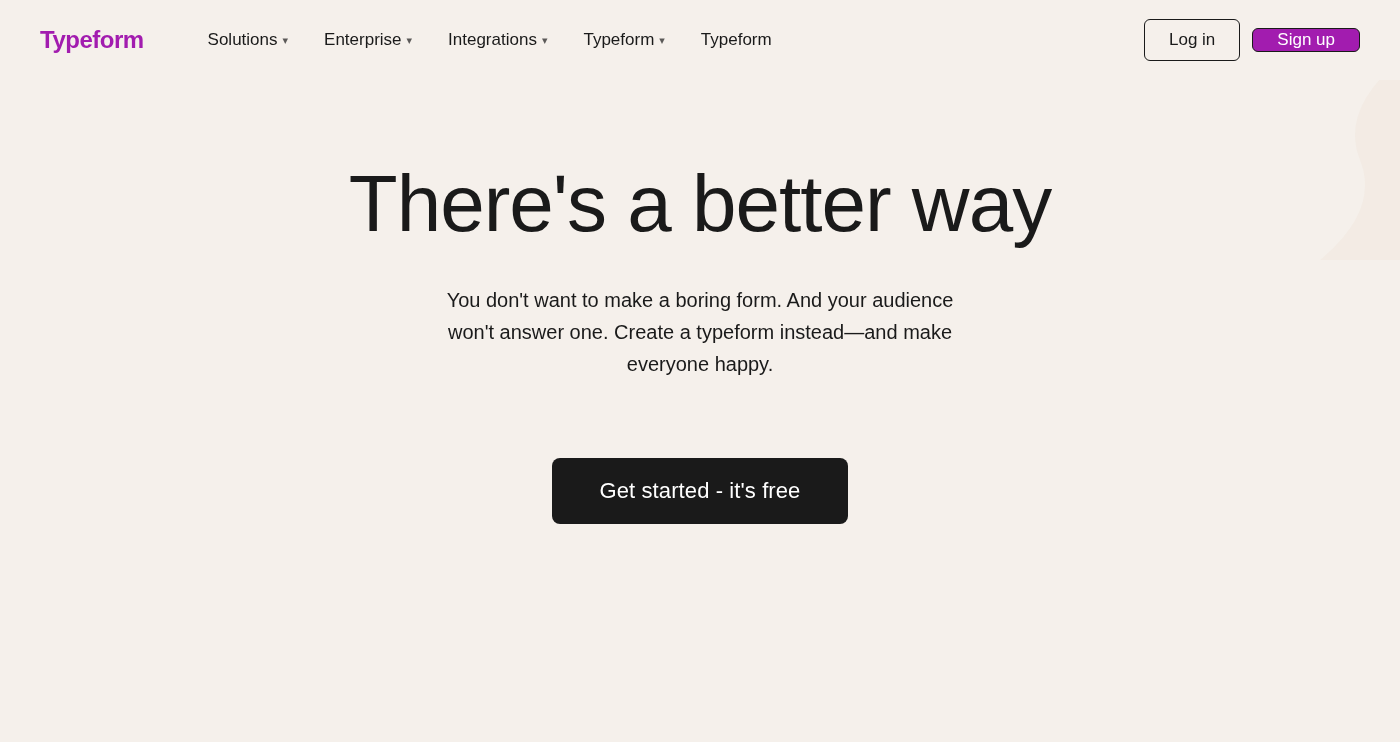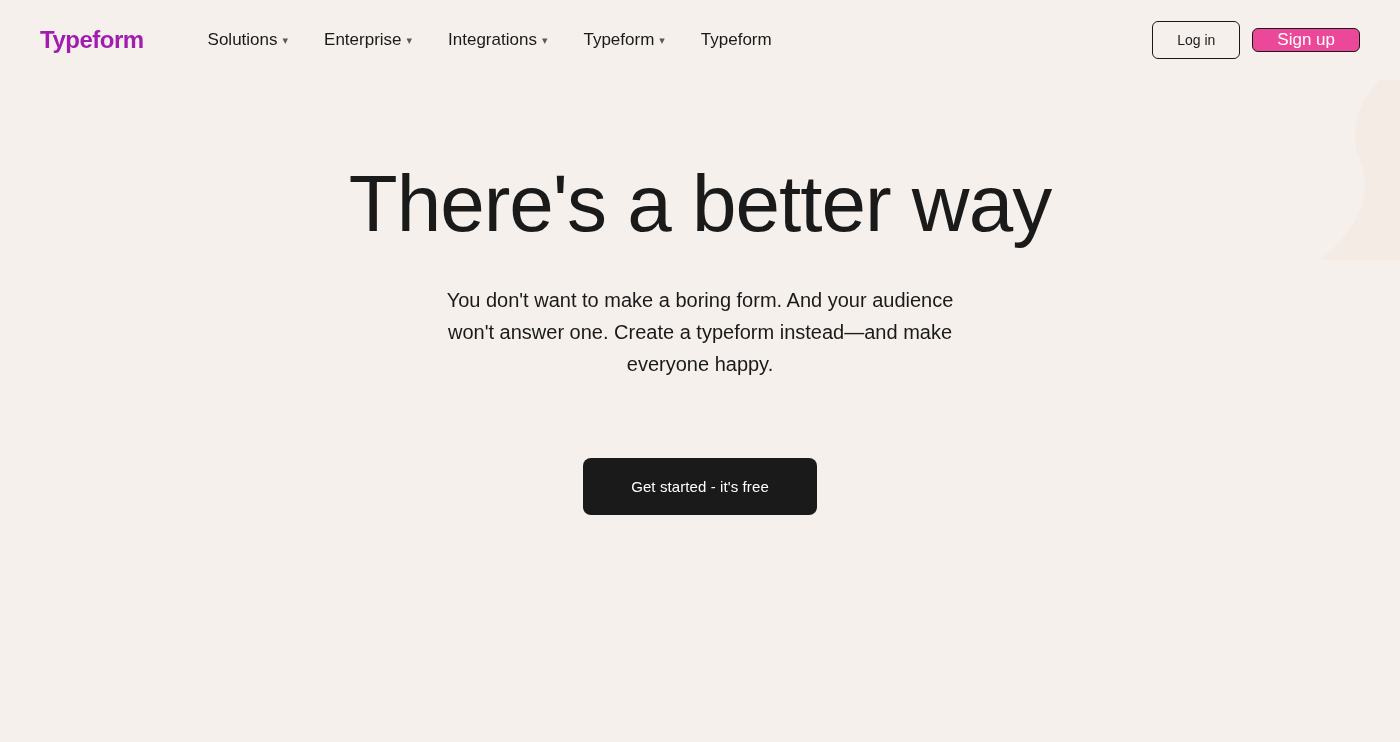--- a/index.html
+++ b/index.html
@@ -67,34 +67,34 @@
     }
 
     .nav-right {
       display: flex;
       align-items: center;
       gap: 12px;
     }
 
     .btn-login {
       padding: 10px 24px;
-      font-size: 14px;
+      font-size: 17px;
       color: #1a1a1a;
       background: transparent;
       border: 1.5px solid #1a1a1a;
       border-radius: 6px;
       cursor: pointer;
       font-weight: 400;
     }
 
     .btn-signup {
       padding: 1px 24px;
       font-size: 17px;
       color: #ffffff;
-      background: #ec4899;
+      background: #a21caf;
       border: 1.5px solid #1a1a1a;
       border-radius: 6px;
       cursor: pointer;
       font-weight: 400;
     }
 
     
     .hero {
       display: flex;
       flex-direction: column;
@@ -129,21 +129,21 @@
       font-size: 20px;
       color: #1a1a1a;
       line-height: 1.6;
       max-width: 520px;
       margin-bottom: 78px;
       font-weight: 400;
     }
 
     .btn-cta {
       padding: 20px 48px;
-      font-size: 15px;
+      font-size: 22px;
       color: #ffffff;
       background: #1a1a1a;
       border: none;
       border-radius: 8px;
       cursor: pointer;
       font-weight: 500;
       letter-spacing: 0.1px;
     }
   </style>
 </head>

